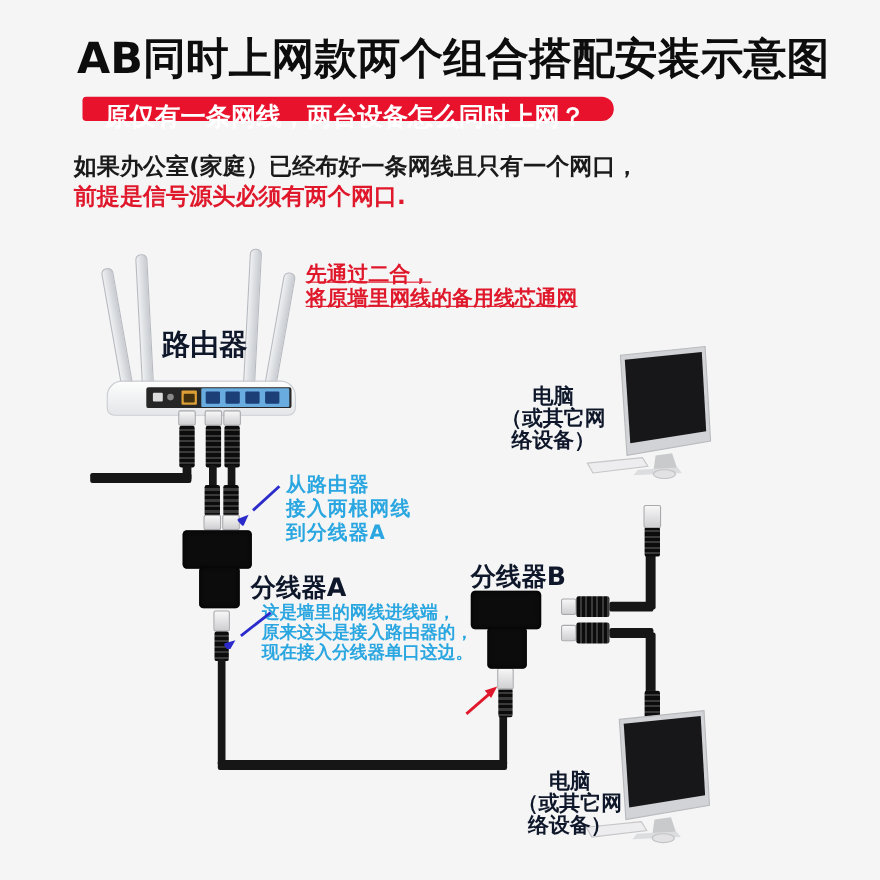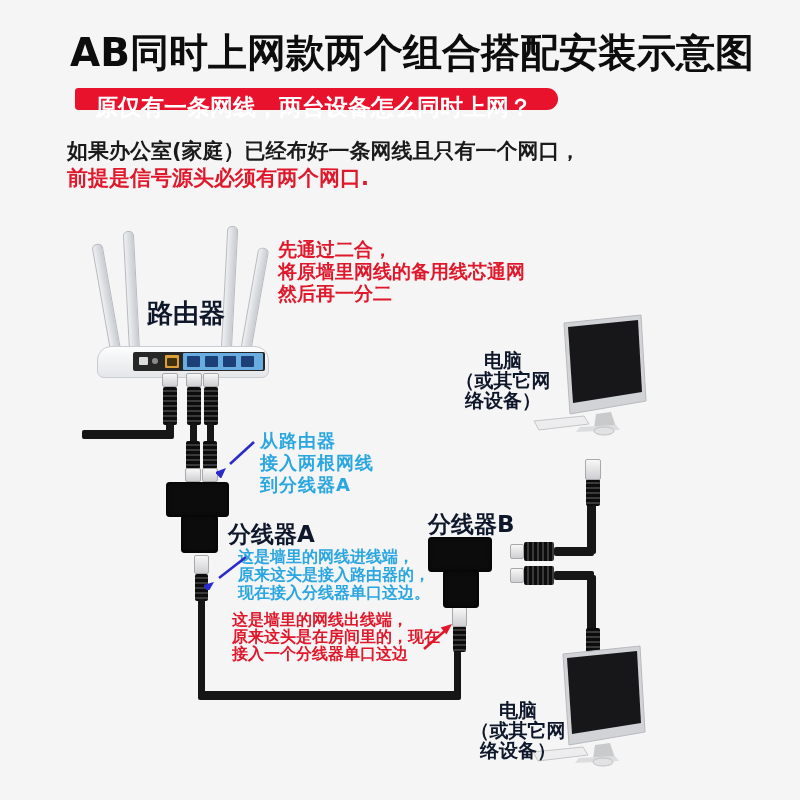--- a/index.html
+++ b/index.html
@@ -29,24 +29,23 @@
 
 <div class="stage">
 
   <div class="title">AB同时上网款两个组合搭配安装示意图</div>
   <div class="banner">原仅有一条网线，两台设备怎么同时上网？</div>
   <div class="intro">
     <div>如果办公室(家庭）已经布好一条网线且只有一个网口，</div>
     <div class="red">前提是信号源头必须有两个网口.</div>
   </div>
 
-  <div class="note red" style="left:278px;top:238px;font-size:19px;line-height:22px;">
+  <div class="note red" style="left:278px;top:238px;font-size:19px;line-height:22px;text-decoration:underline;">
     <div>先通过二合，</div>
     <div>将原墙里网线的备用线芯通网</div>
-    <div>然后再一分二</div>
   </div>
 
   <div class="abs" style="left:0;top:0;width:0;height:0;">
     <div class="antenna" style="left:101px;top:243px;height:112px;transform:rotate(-10deg);"></div>
     <div class="antenna" style="left:126px;top:231px;height:124px;transform:rotate(-3deg);"></div>
     <div class="antenna" style="left:224px;top:226px;height:129px;transform:rotate(3deg);"></div>
     <div class="antenna" style="left:249px;top:247px;height:108px;transform:rotate(10deg);"></div>
     <div class="rbody" style="left:97px;top:346px;width:172px;height:32px;"></div>
     <div class="rpanel" style="left:133px;top:352px;width:132px;height:19px;">
       <div class="port" style="left:6px;top:5px;width:9px;height:8px;background:#dcdcdc;"></div>
@@ -156,25 +155,20 @@
     <div>原来这头是接入路由器的，</div>
     <div>现在接入分线器单口这边。</div>
   </div>
   <svg class="abs" style="left:204px;top:554px;" width="46" height="36" viewBox="0 0 46 36">
     <line x1="42" y1="3" x2="15" y2="24" stroke="#2b2bcb" stroke-width="2.6"></line>
     <g transform="translate(10,28) rotate(142)">
         <polygon points="0,0 11,-4.5 11,4.5" fill="#2b2bcb"></polygon>
       </g>
   </svg>
 
-  <div class="note red" style="left:232px;top:611px;font-size:16px;line-height:17px;">
-    <div>这是墙里的网线出线端，</div>
-    <div>原来这头是在房间里的，现在</div>
-    <div>接入一个分线器单口这边</div>
-  </div>
   <svg class="abs" style="left:418px;top:616px;" width="42" height="38" viewBox="0 0 42 38">
     <line x1="6" y1="33" x2="29" y2="13" stroke="#e0182b" stroke-width="2.6"></line>
     <g transform="translate(34,8) rotate(-40)">
         <polygon points="0,0 -11,-4.5 -11,4.5" fill="#e0182b"></polygon>
       </g>
   </svg>
 
 </div>
 
 </body></html>

